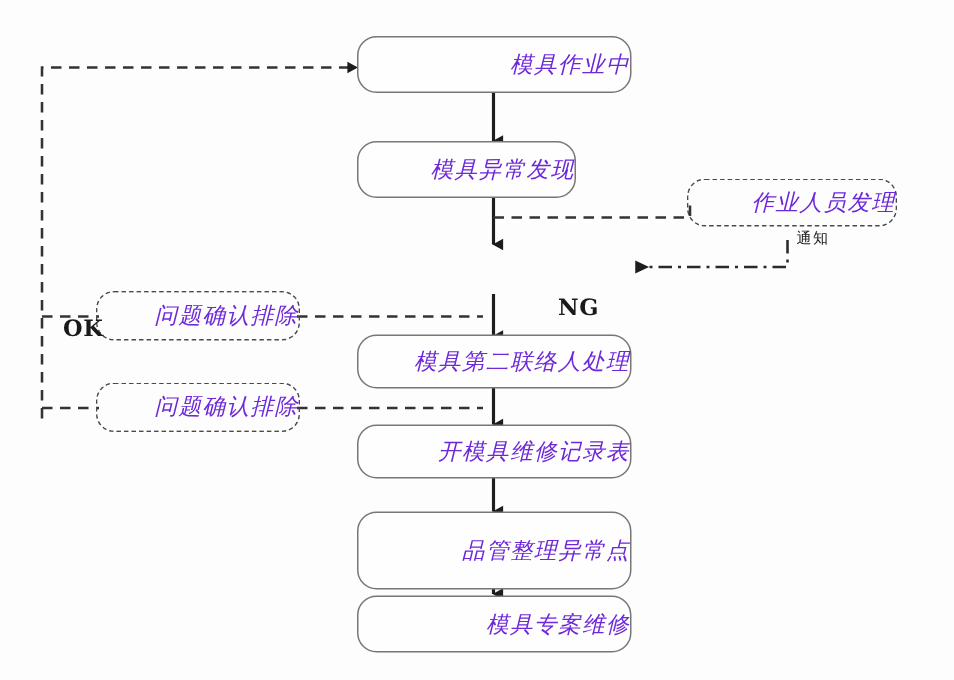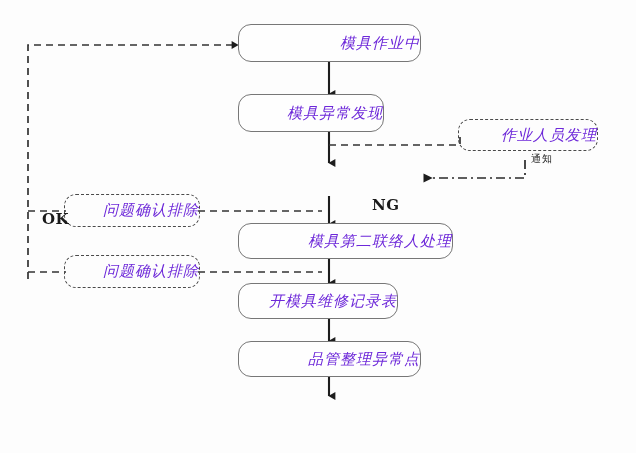--- a/index.html
+++ b/index.html
@@ -106,32 +106,35 @@
 
   <div class="node solid" style="left:238px; top:24px; width:183px; height:38px;">
     <span>模具作业中</span>
   </div>
 
   <div class="node solid" style="left:238px; top:94px; width:146px; height:38px;">
     <span>模具异常发现</span>
   </div>
 
 
-  <div class="node solid" style="left:238px; top:223px; width:215px; height:36px;">
+  <div class="node solid" style="left:238px; top:223px; width:183px; height:36px;">
     <span>模具第二联络人处理</span>
   </div>
 
-  <div class="node solid" style="left:238px; top:283px; width:160px; height:36px;">
+  <div class="node solid" style="left:238px; top:283px; width:183px; height:36px;">
     <span>开模具维修记录表</span>
   </div>
 
-  <div class="node solid" style="left:238px; top:341px; width:183px; height:36px;">
+  <div class="node solid" style="left:238px; top:341px; width:183px; height:52px;">
     <span>品管整理异常点</span>
   </div>
 
+  <div class="node solid" style="left:238px; top:397px; width:183px; height:38px;">
+    <span>模具专案维修</span>
+  </div>
 
   <div class="node dashed" style="left:458px; top:119px; width:140px; height:32px;">
     <span>作业人员发理</span>
   </div>
 
   <div class="node dashed" style="left:64px; top:194px; width:136px; height:33px;">
     <span>问题确认排除</span>
   </div>
 
   <div class="node dashed" style="left:64px; top:255px; width:136px; height:33px;">

